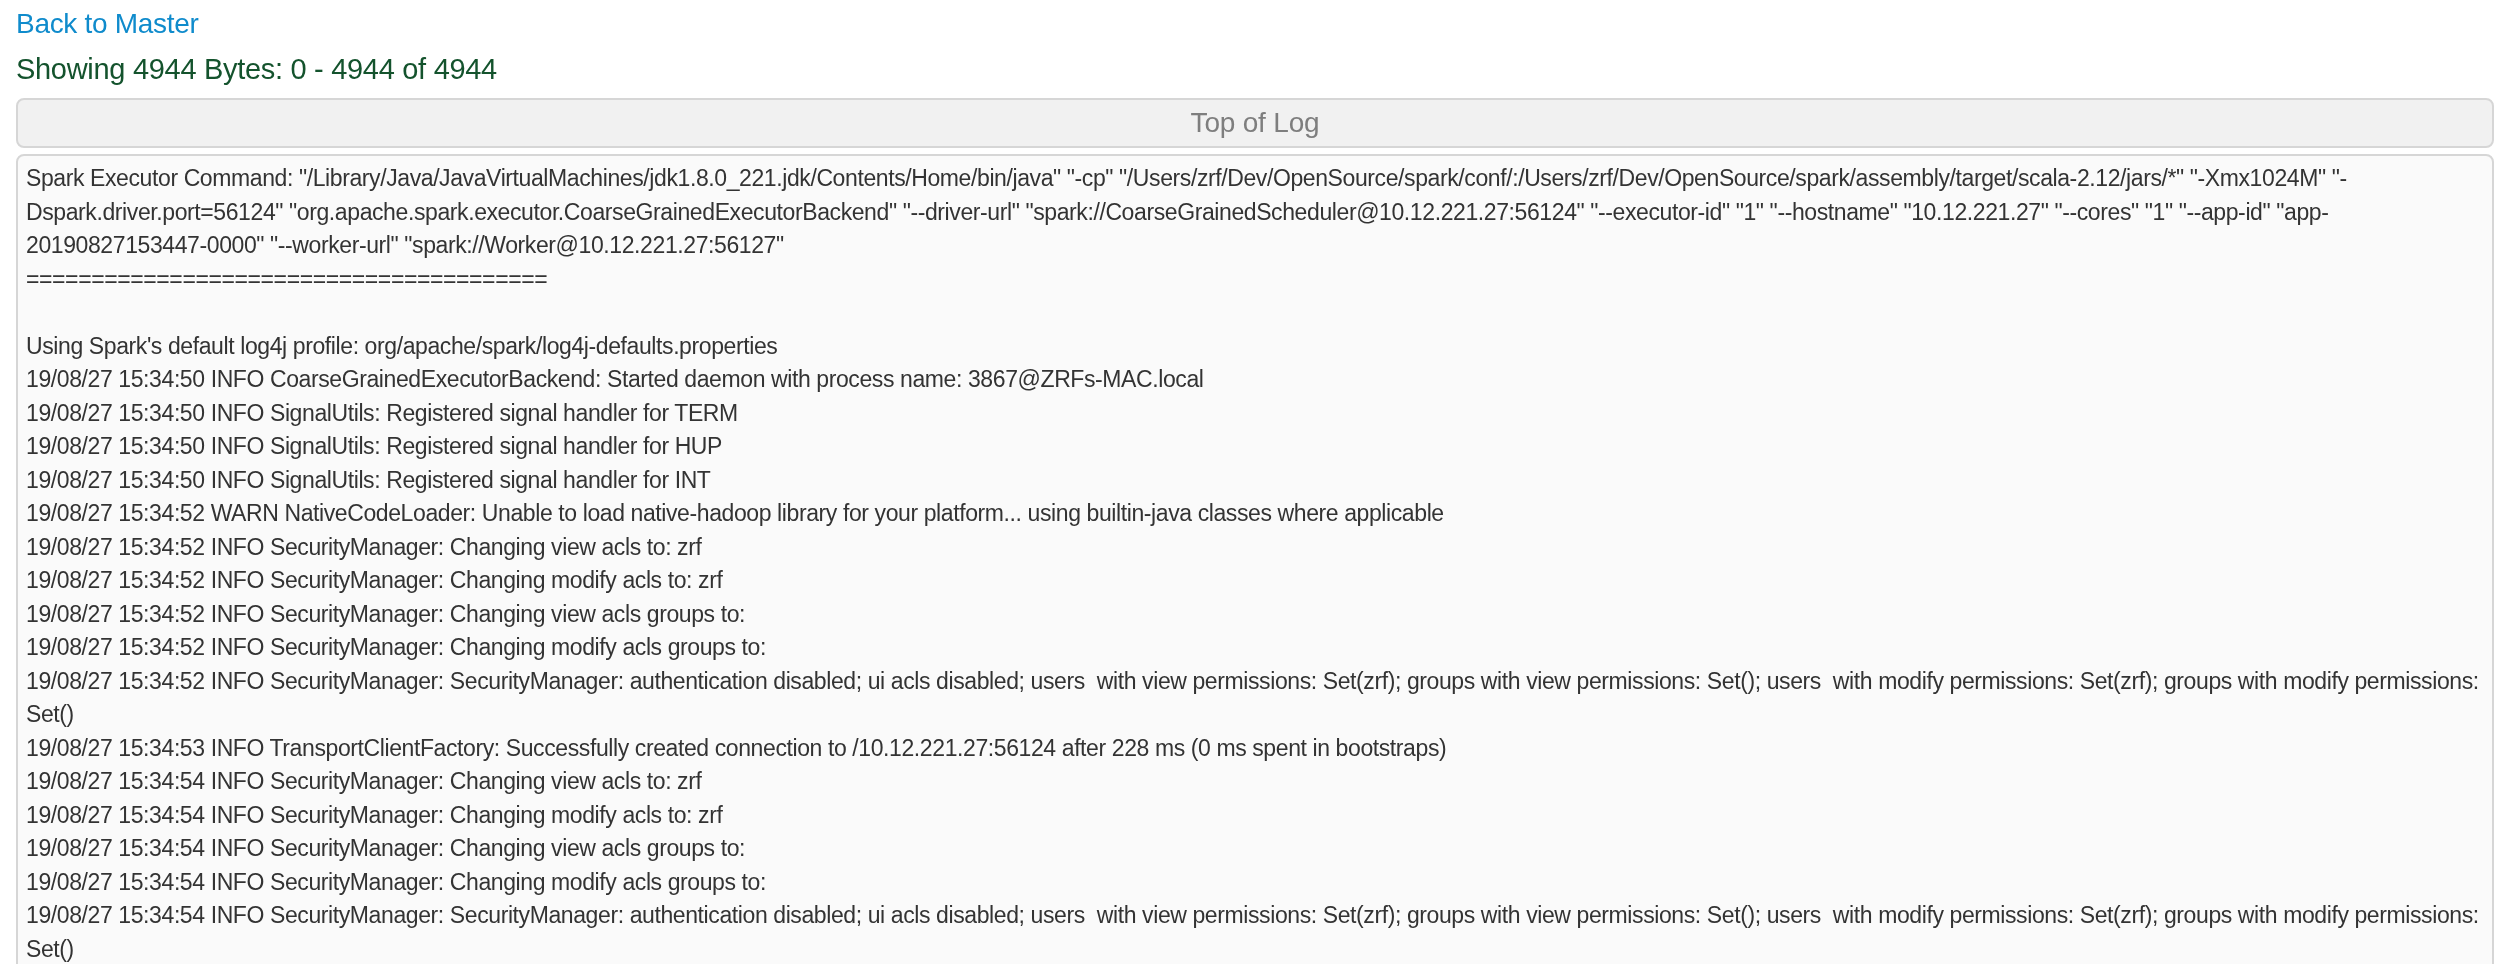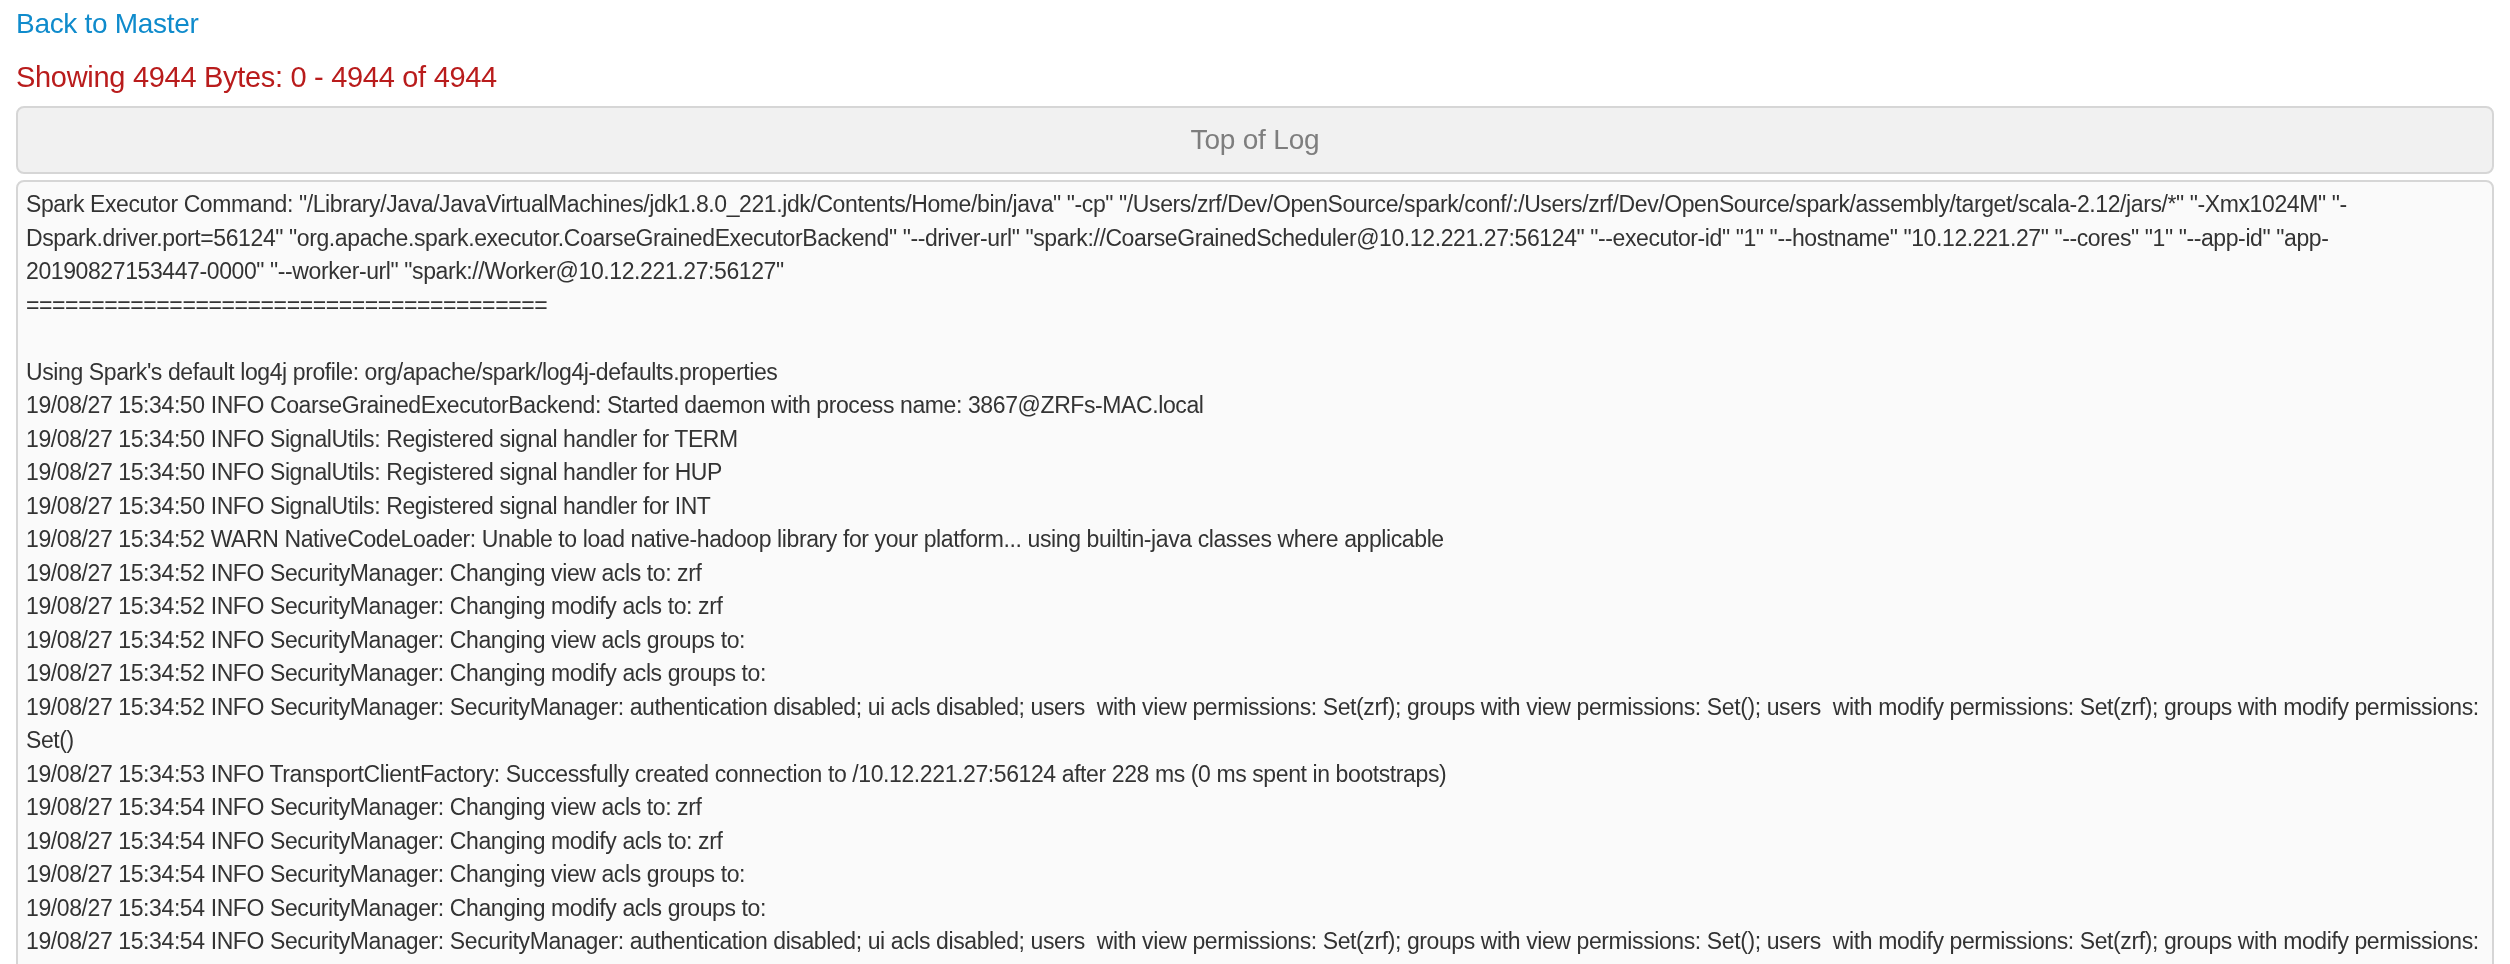--- a/index.html
+++ b/index.html
@@ -23,30 +23,30 @@
     line-height: 40px;
   }
   a.back-link {
     color: var(--link-blue, #0f8bcc);
     font-size: 28px;
     letter-spacing: -0.3px;
     text-decoration: none;
     cursor: pointer;
   }
   .showing-row {
-    margin-top: 12px;
+    margin-top: 4px;
     height: 42px;
     line-height: 42px;
     font-size: 29px;
     letter-spacing: -0.3px;
-    color: #b91c1c;
+    color: #14532d;
   }
   .log-header-bar {
     margin-top: 8px;
-    height: 68px;
+    height: 50px;
     box-sizing: border-box;
     background: var(--header-bg, #f1f1f1);
     border: 2px solid var(--border-color, #d6d6d6);
     border-radius: 8px;
     display: flex;
     align-items: center;
     justify-content: center;
   }
   .log-header-title {
     font-size: 28px;

